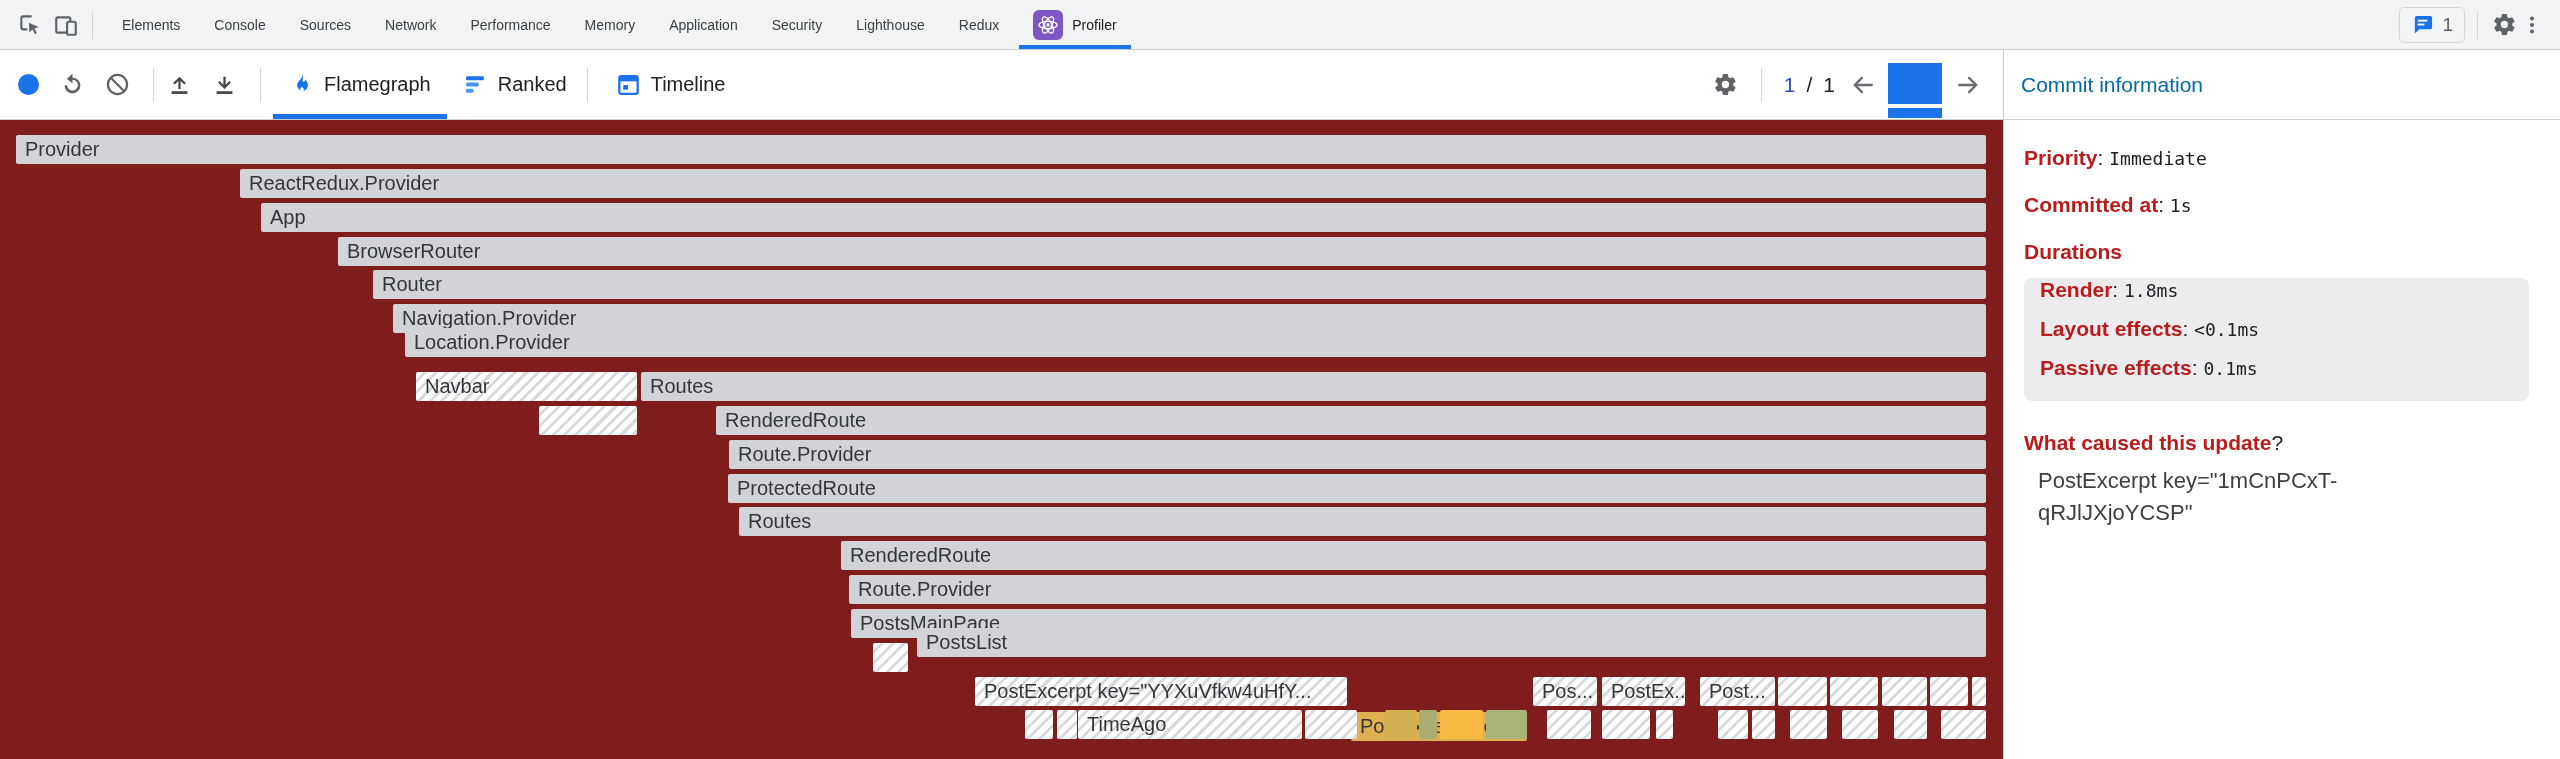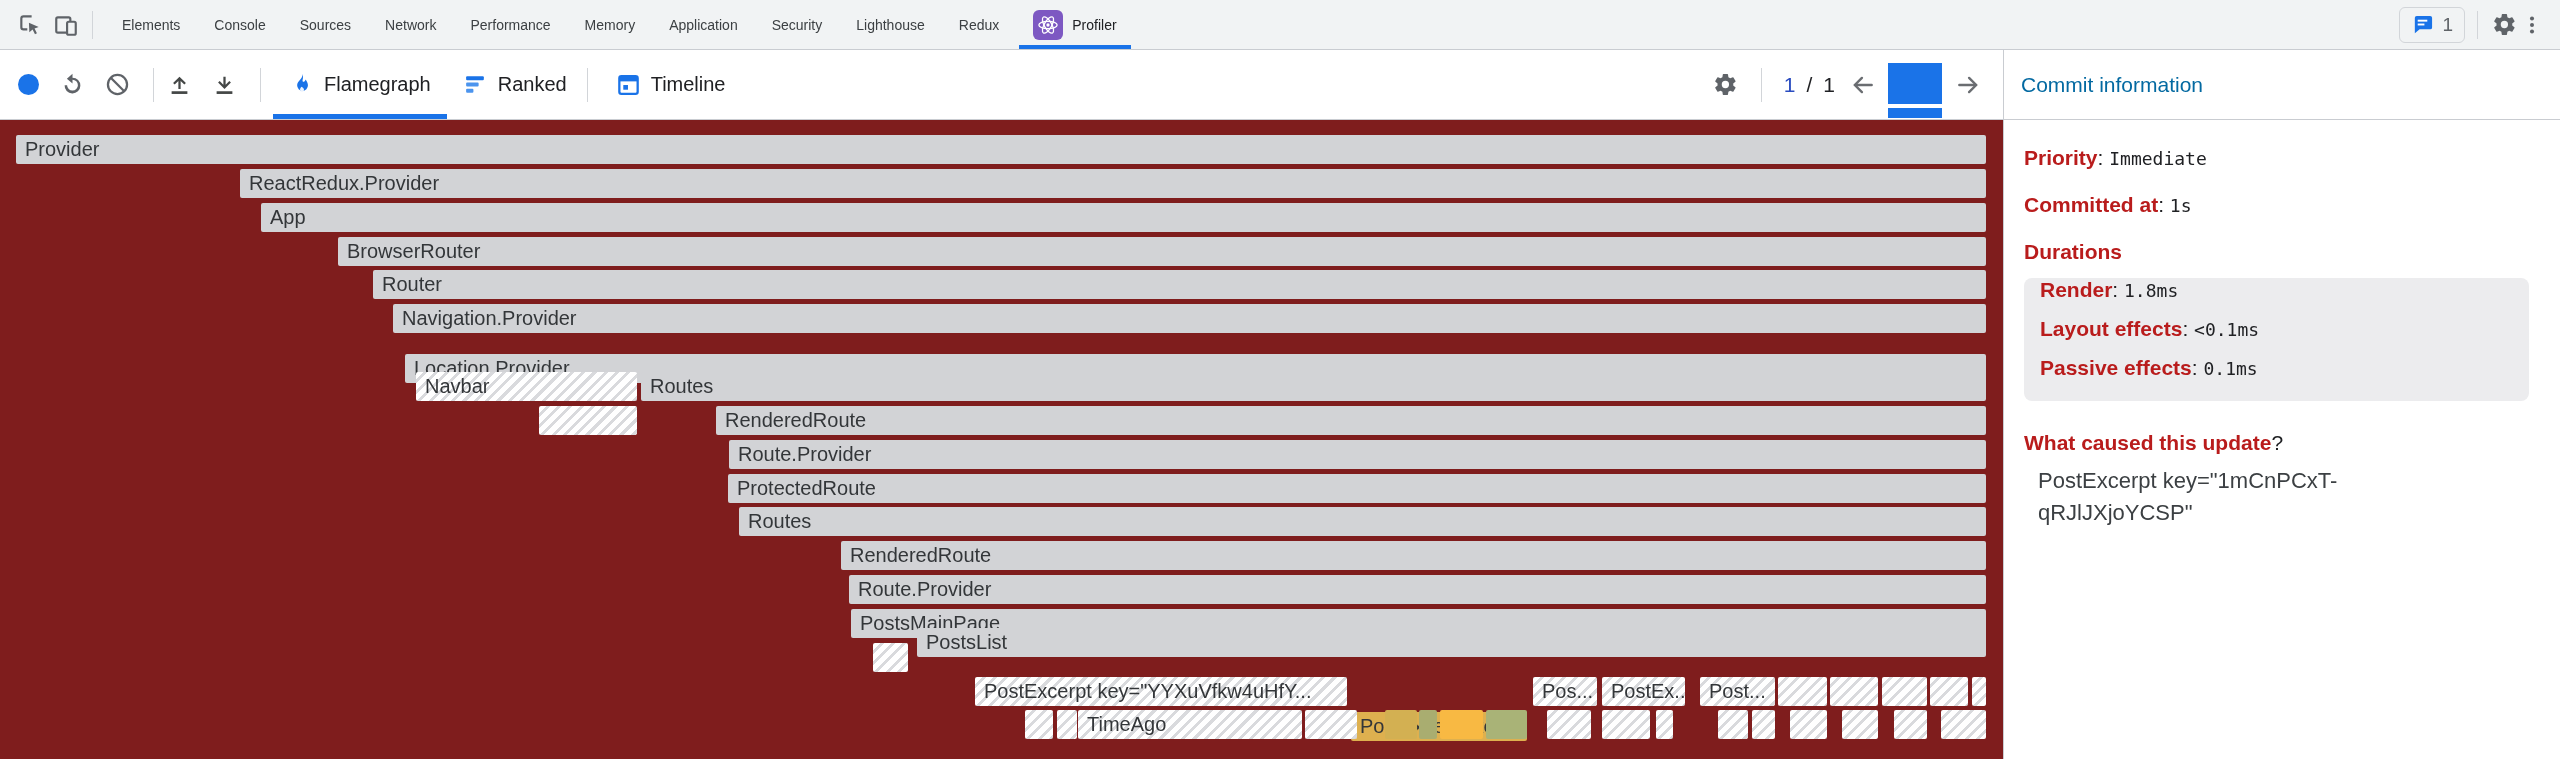--- a/index.html
+++ b/index.html
@@ -232,21 +232,21 @@
       </div>
     </div>
 
     <div class="flame" id="flame">
         <div class="bar g" style="left: 16px; top: 15px; width: 1970px;">Provider</div>
         <div class="bar g" style="left: 240px; top: 49px; width: 1746px;">ReactRedux.Provider</div>
         <div class="bar g" style="left: 338px; top: 117px; width: 1648px;">BrowserRouter</div>
         <div class="bar g" style="left: 261px; top: 83px; width: 1725px;">App</div>
         <div class="bar g" style="left: 373px; top: 150px; width: 1613px;">Router</div>
         <div class="bar g" style="left: 393px; top: 184px; width: 1593px;">Navigation.Provider</div>
-        <div class="bar g" style="left: 405px; top: 234px; width: 1581px;">Location.Provider</div>
+        <div class="bar g" style="left: 405px; top: 208px; width: 1581px;">Location.Provider</div>
         <div class="bar h" style="left: 416px; top: 252px; width: 221px;">Navbar</div>
         <div class="bar g" style="left: 641px; top: 252px; width: 1345px;">Routes</div>
         <div class="bar h" style="left: 539px; top: 286px; width: 98px;"></div>
         <div class="bar g" style="left: 716px; top: 286px; width: 1270px;">RenderedRoute</div>
         <div class="bar g" style="left: 729px; top: 320px; width: 1257px;">Route.Provider</div>
         <div class="bar g" style="left: 728px; top: 354px; width: 1258px;">ProtectedRoute</div>
         <div class="bar g" style="left: 739px; top: 387px; width: 1247px;">Routes</div>
         <div class="bar g" style="left: 841px; top: 421px; width: 1145px;">RenderedRoute</div>
         <div class="bar g" style="left: 849px; top: 455px; width: 1137px;">Route.Provider</div>
         <div class="bar g" style="left: 851px; top: 489px; width: 1135px;">PostsMainPage</div>

